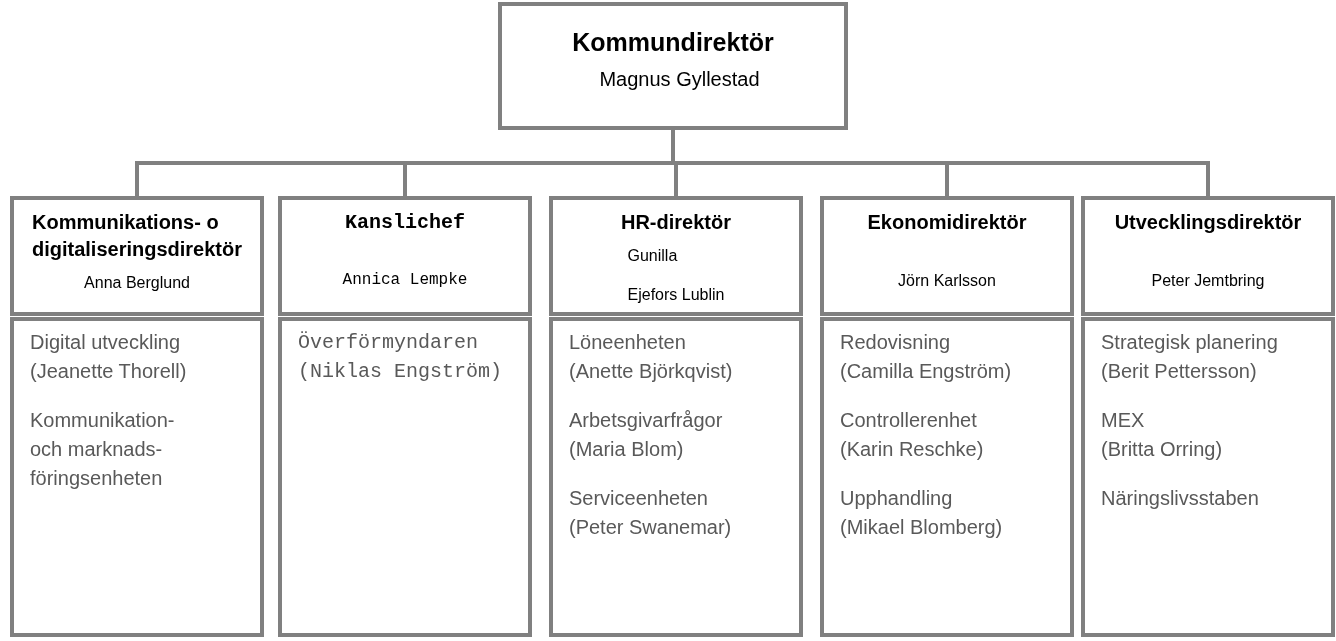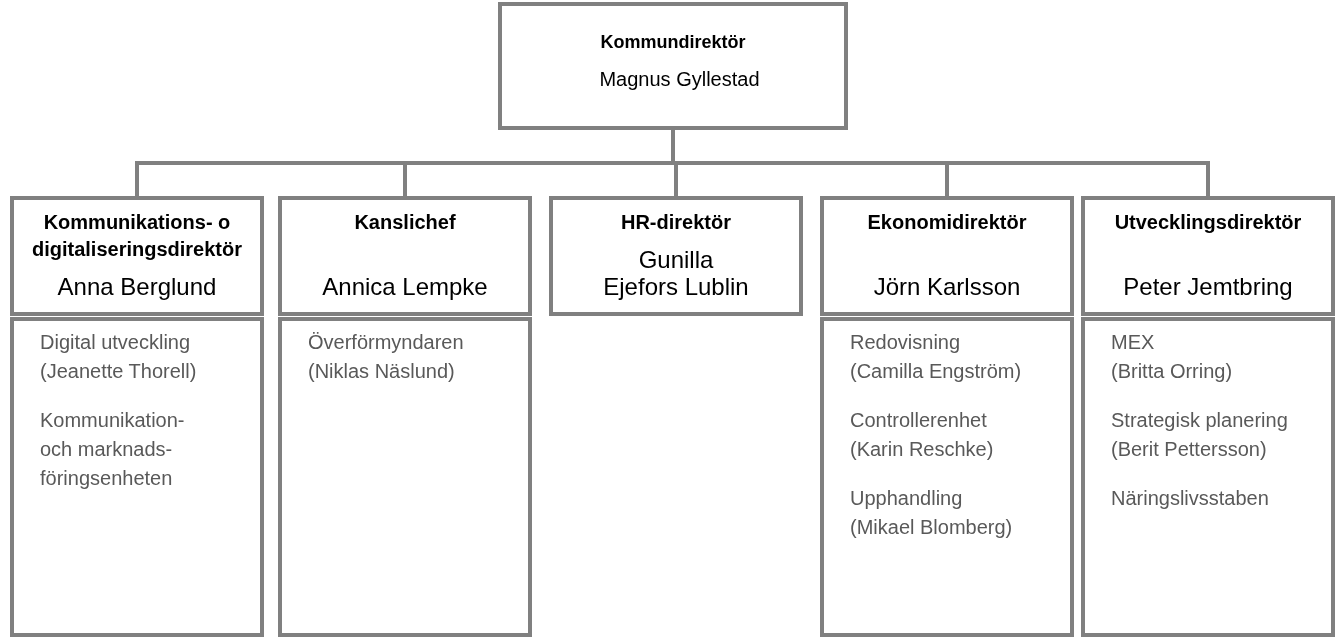--- a/index.html
+++ b/index.html
@@ -26,21 +26,21 @@
     top: 2px;
     width: 350px;
     height: 128px;
     border: 4px solid var(--border-color);
     box-sizing: border-box;
     background: #ffffff;
     text-align: center;
     padding-top: 22px;
   }
   .root-box .title {
-    font-size: 18px;
+    font-size: 25px;
     font-weight: bold;
     color: var(--text-main);
     line-height: 28px;
   }
   .root-box .name {
     margin-top: 9px;
     font-size: 20px;
     color: var(--text-main);
     line-height: 28px;
     padding-left: 13px;
@@ -57,71 +57,71 @@
   .line.stub.s1 { left: 135px; }
   .line.stub.s2 { left: 403px; }
   .line.stub.s3 { left: 674px; }
   .line.stub.s4 { left: 945px; }
   .line.stub.s5 { left: 1206px; }
 
   
   .columns { position: absolute; left: 0; top: 196px; width: 1336px; height: 441px; }
   .column  { position: absolute; top: 0; width: 254px; height: 441px; }
   .column:nth-child(1) { left: 10px; }
-  .column:nth-child(2) { left: 278px; }
+  .column:nth-child(2) { left: 278px; font-family: Liberation Mono, monospace; }
   .column:nth-child(3) { left: 549px; border-radius: 16px; }
   .column:nth-child(4) { left: 820px; padding-left: 24px; }
   .column:nth-child(5) { left: 1081px; padding-left: 28px; }
 
   .head-box {
     position: absolute;
     left: 0; top: 0;
     width: 254px;
     height: 120px;
     border: 4px solid var(--border-color);
     box-sizing: border-box;
     background: #ffffff;
     display: flex;
     flex-direction: column;
     justify-content: space-between;
     align-items: center;
-    text-align: center;
+    text-align: left;
     padding: 9px 3px 12px 3px;
   }
   .head-box .title {
     font-size: 20px;
     font-weight: bold;
     color: var(--text-main);
     line-height: 27px;
     white-space: pre-line;
   }
   .head-box .manager {
-    font-size: 24px;
-    color: var(--text-main);
-    line-height: 27px;
+    font-size: 16px;
+    color: var(--text-main);
+    line-height: 39px;
     white-space: pre-line;
   }
 
   .unit-box {
     position: absolute;
     left: 0; top: 121px;
     width: 254px;
     height: 320px;
     border: 4px solid var(--border-color);
     box-sizing: border-box;
     background: #ffffff;
     padding: 7px 8px 6px 16px;
     overflow: hidden;
   }
   .unit {
     font-size: 20px;
     color: var(--text-sub);
     line-height: 29px;
     white-space: pre-line;
-    margin: 0 0 20px 10px;
+    margin: 0 0 20px 0;
   }
   .unit:last-child { margin-bottom: 0; }
 </style>
 </head>
 <body>
 
 <div class="stage" style="--border-color: #808080; --text-main: #000000; --text-sub: #595959;">
 
   <div class="root-box">
     <div class="title">Kommundirektör</div>
@@ -152,30 +152,38 @@
         </div>
     </div>
 
     <div class="column">
       <div class="head-box">
         <div class="title">Kanslichef</div>
         <div class="manager">Annica Lempke</div>
       </div>
       <div class="unit-box">
           <div class="unit">Överförmyndaren
-(Niklas Näslund)</div>
+(Niklas Engström)</div>
         </div>
     </div>
 
     <div class="column">
       <div class="head-box">
         <div class="title">HR-direktör</div>
         <div class="manager">Gunilla
 Ejefors Lublin</div>
       </div>
+      <div class="unit-box">
+          <div class="unit">Löneenheten
+(Anette Björkqvist)</div>
+          <div class="unit">Arbetsgivarfrågor
+(Maria Blom)</div>
+          <div class="unit">Serviceenheten
+(Peter Swanemar)</div>
+        </div>
     </div>
 
     <div class="column">
       <div class="head-box">
         <div class="title">Ekonomidirektör</div>
         <div class="manager">Jörn Karlsson</div>
       </div>
       <div class="unit-box">
           <div class="unit">Redovisning
 (Camilla Engström)</div>
@@ -185,22 +193,22 @@
 (Mikael Blomberg)</div>
         </div>
     </div>
 
     <div class="column">
       <div class="head-box">
         <div class="title">Utvecklingsdirektör</div>
         <div class="manager">Peter Jemtbring</div>
       </div>
       <div class="unit-box">
+          <div class="unit">Strategisk planering
+(Berit Pettersson)</div>
           <div class="unit">MEX
 (Britta Orring)</div>
-          <div class="unit">Strategisk planering
-(Berit Pettersson)</div>
           <div class="unit">Näringslivsstaben</div>
         </div>
     </div>
   </div>
 
 </div>
 
 </body></html>

